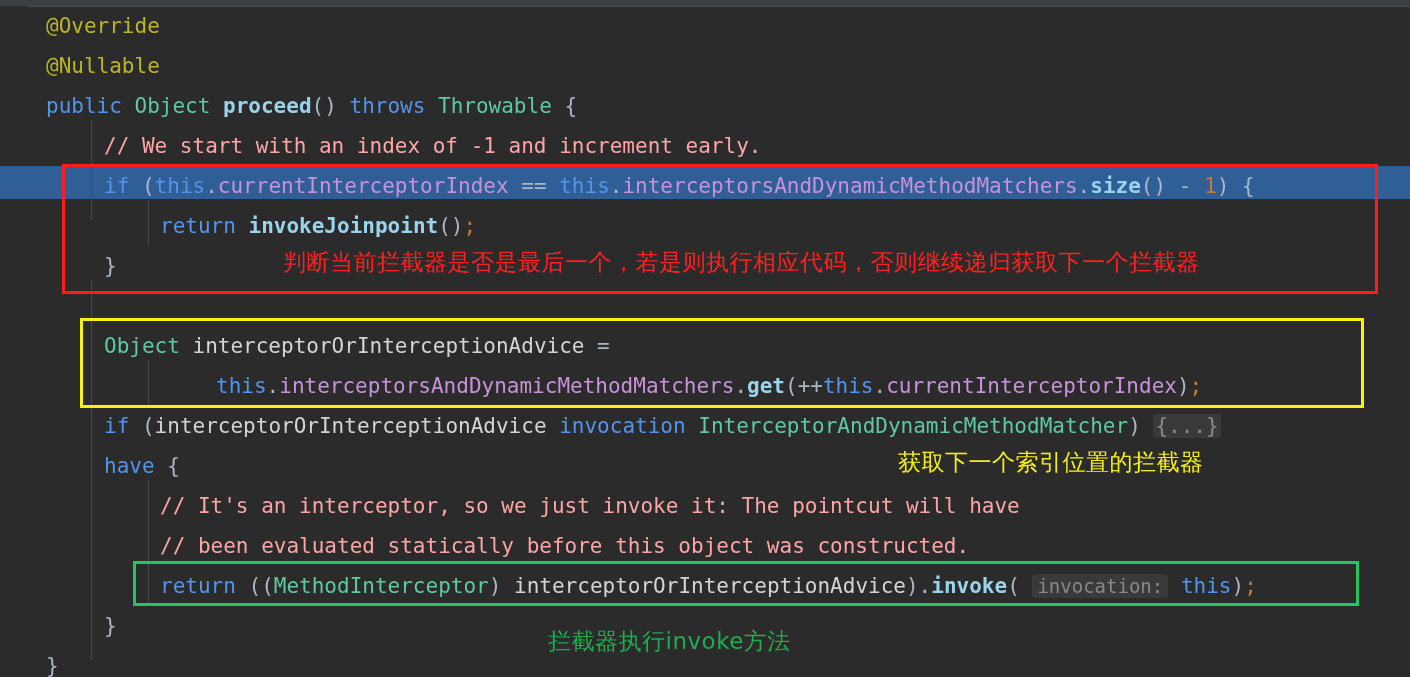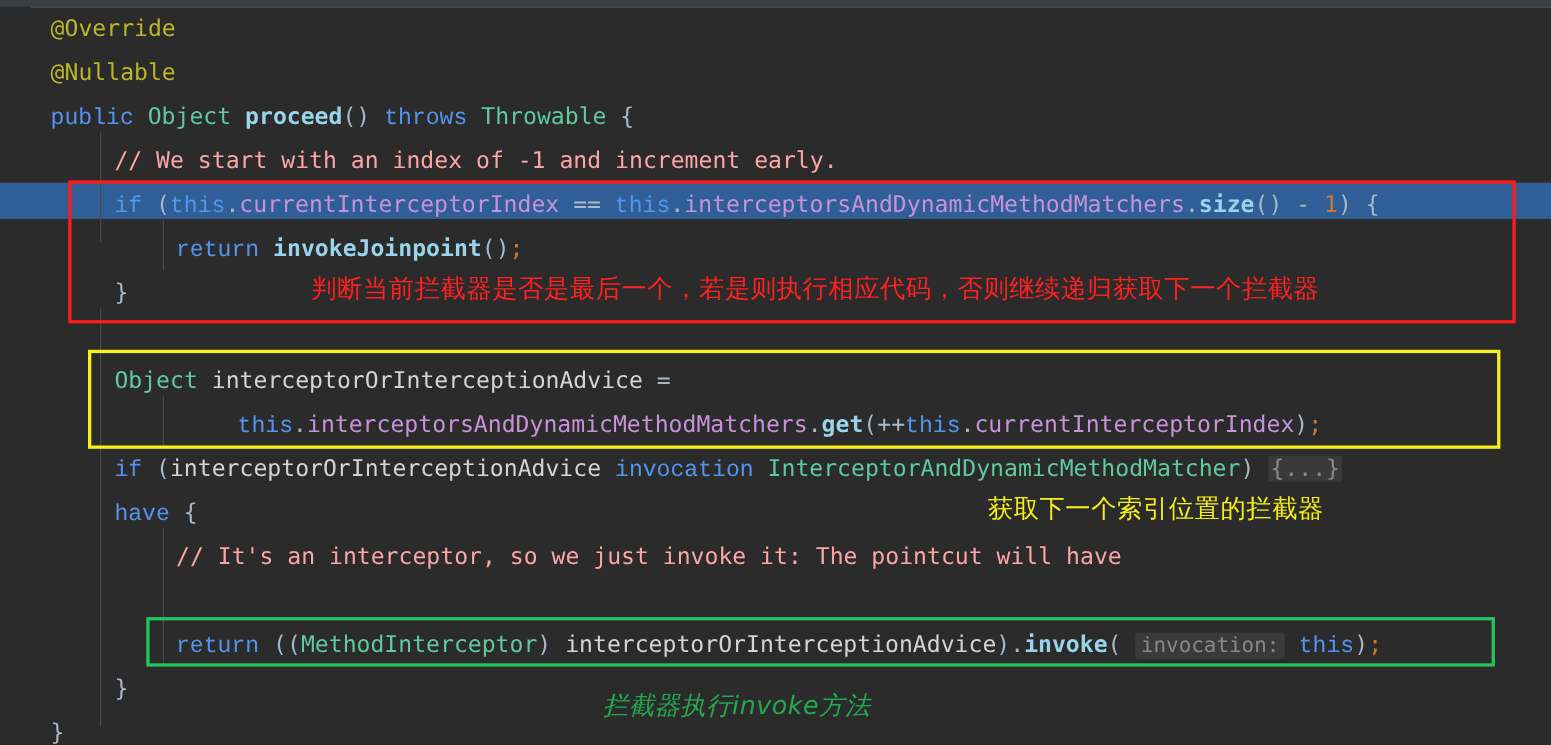--- a/index.html
+++ b/index.html
@@ -54,21 +54,21 @@
     white-space: pre;
   }
   
   .indent-guide {
     position: absolute;
     width: 1px;
     background: #4b4b4b;
   }
   
   .t-anno    { color: #bbb529; }
-  .t-kw      { color: #5394ec; font-family: Liberation Mono, monospace; }
+  .t-kw      { color: #5394ec; }
   .t-type    { color: #5fc9a0; }
   .t-methodb { color: #9ad3ec; font-weight: bold; text-align: right; }
   .t-plain   { color: #d4d4d4; }
   .t-field   { color: #c792d9; }
   .t-comment { color: #fca5a5; }
   .t-num     { color: #cc7832; }
   .t-punc    { color: #a9b7c6; }
   .t-semi    { color: #cc7832; }
   .t-fold    { color: #8a8a8a; background: #3a3a3a; border-radius: 2px; padding: 0 2px; }
   .t-hint {
@@ -91,21 +91,21 @@
   
   .anno-text {
     position: absolute;
     font-family: "DejaVu Sans", "Liberation Sans", sans-serif;
     font-size: 23px;
     white-space: pre;
     letter-spacing: 0.5px;
   }
   .anno-red    { color: #ff2020; }
   .anno-yellow { color: #f5ee1a; }
-  .anno-green  { color: #23a94f; font-style: italic; }
+  .anno-green  { color: #23a94f; }
 </style>
 </head>
 <body>
 
 <div id="editor">
 
   <div class="top-strip"></div>
 
   <div class="gutter"></div>
 
@@ -136,20 +136,21 @@
     <div class="line" style="top:326px; left:104px;"><span class="t-type">Object</span><span class="t-plain"> </span><span class="t-plain">interceptorOrInterceptionAdvice</span><span class="t-punc"> =</span></div>
 
     <div class="line" style="top:366px; left:216px;"><span class="t-kw">this</span><span class="t-punc">.</span><span class="t-field">interceptorsAndDynamicMethodMatchers</span><span class="t-punc">.</span><span class="t-methodb">get</span><span class="t-punc">(++</span><span class="t-kw">this</span><span class="t-punc">.</span><span class="t-field">currentInterceptorIndex</span><span class="t-punc">)</span><span class="t-semi">;</span></div>
 
     <div class="line" style="top:406px; left:104px;"><span class="t-kw">if</span><span class="t-punc"> (</span><span class="t-plain">interceptorOrInterceptionAdvice</span><span class="t-plain"> </span><span class="t-kw">invocation</span><span class="t-plain"> </span><span class="t-type">InterceptorAndDynamicMethodMatcher</span><span class="t-punc">) </span><span class="t-fold">{...}</span></div>
 
     <div class="line" style="top:446px; left:104px;"><span class="t-kw">have</span><span class="t-punc"> {</span></div>
 
     <div class="line" style="top:486px; left:160px;"><span class="t-comment">// It's an interceptor, so we just invoke it: The pointcut will have</span></div>
 
+    <div class="line" style="top:526px; left:160px;"><span class="t-comment">// been evaluated statically before this object was constructed.</span></div>
 
     <div class="line" style="top:566px; left:160px;"><span class="t-kw">return</span><span class="t-punc"> ((</span><span class="t-type">MethodInterceptor</span><span class="t-punc">) </span><span class="t-plain">interceptorOrInterceptionAdvice</span><span class="t-punc">).</span><span class="t-methodb">invoke</span><span class="t-punc">( </span><span class="t-hint">invocation:</span><span class="t-plain"> </span><span class="t-kw">this</span><span class="t-punc">)</span><span class="t-semi">;</span></div>
 
     <div class="line" style="top:606px; left:104px;"><span class="t-punc">}</span></div>
 
     <div class="line" style="top:646px;"><span class="t-punc">}</span></div>
 
   </div>
 
   <div class="anno-box box-red" style="left:62px; top:164px; width:1316px; height:130px;"></div>

